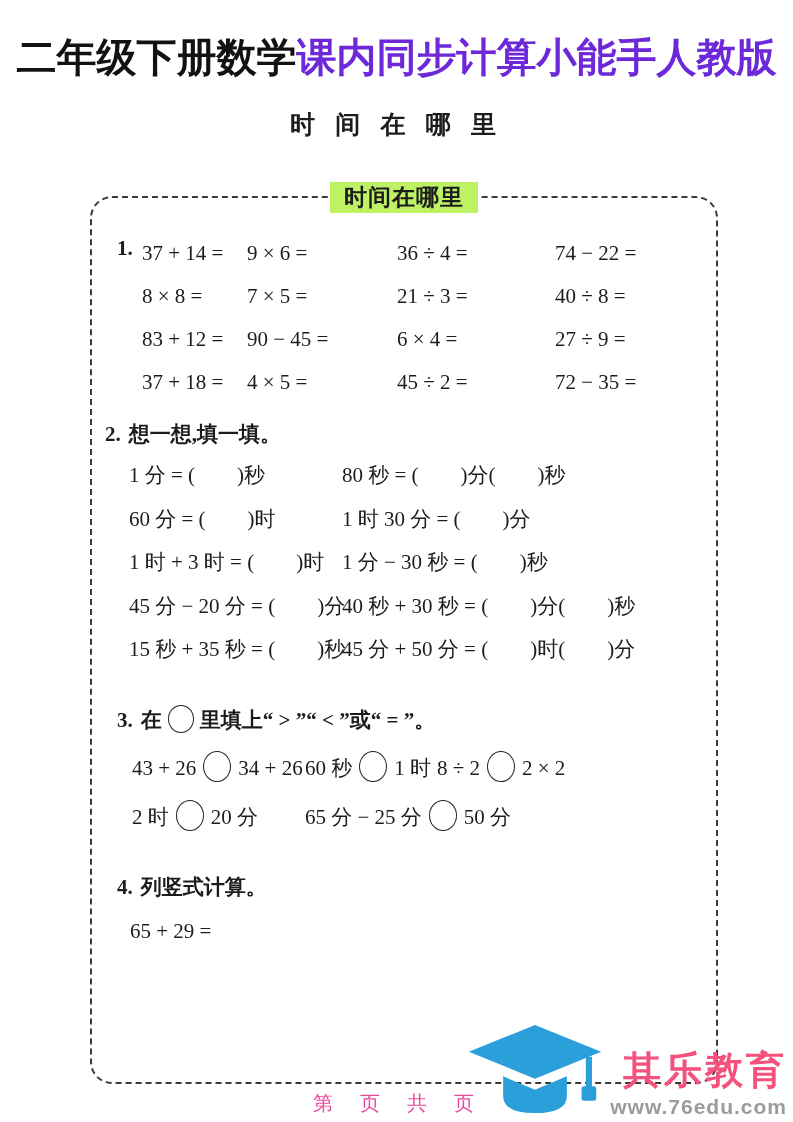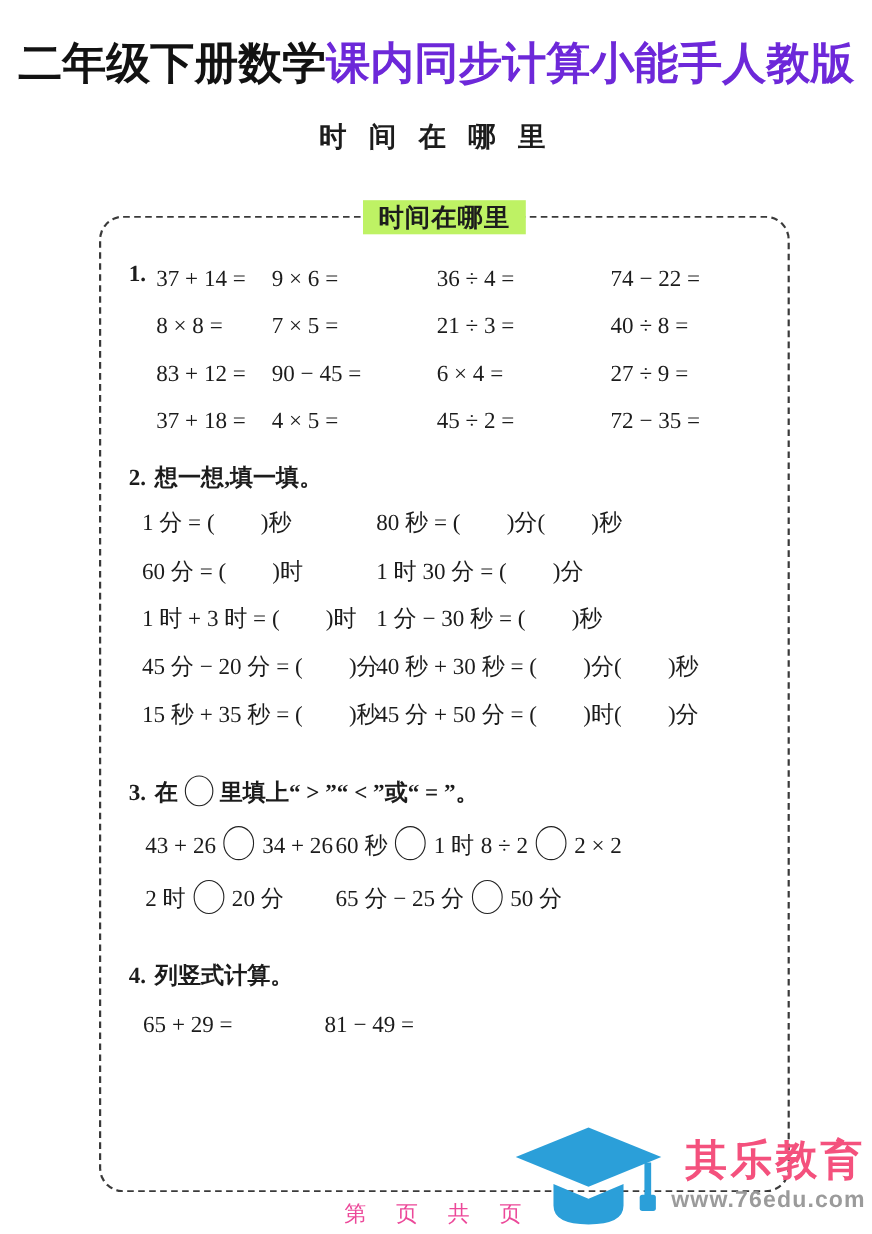--- a/index.html
+++ b/index.html
@@ -27,21 +27,21 @@
     letter-spacing:1px; white-space:nowrap;
   }
   .q { font-size:21px; }
   .qnum { font-weight:bold; margin-right:8px; }
   .q1num { position:absolute; left:25px; top:38px; font-weight:bold; font-size:21px; }
   .q1-grid {
     display:grid; grid-template-columns:105px 150px 158px auto;
     margin:34px 0 0 50px; line-height:43px; font-size:21px; white-space:pre;
   }
   .q2 { margin-top:10px; }
-  .q2-head { margin-left:25px; line-height:40px; font-weight:bold; font-size:21px; }
+  .q2-head { margin-left:13px; line-height:40px; font-weight:bold; font-size:21px; }
   .q2-grid {
     display:grid; grid-template-columns:213px auto;
     margin-left:37px; line-height:43.5px; font-size:21px; white-space:pre;
   }
   .q3 { margin-top:24px; }
   .q3-head { margin-left:25px; line-height:48px; font-weight:bold; font-size:21px; }
   .q3-grid {
     display:grid; grid-template-columns:173px 132px auto;
     margin-left:40px; line-height:49px; font-size:21px; white-space:nowrap;
   }
@@ -52,21 +52,21 @@
   .circle.small { width:24px; height:26px; margin:0 6px; vertical-align:-6px; }
   .q4-head { margin-top:24px; margin-left:25px; line-height:42px; font-weight:bold; font-size:21px; }
   .q4-grid {
     display:grid; grid-template-columns:165px 140px auto;
     margin-left:38px; line-height:46px; font-size:21px; white-space:pre;
   }
   .page-footer {
     position:absolute; top:1090px; left:0; width:100%; text-align:center;
     font-size:20px; letter-spacing:6px; word-spacing:10px; color:#ec4899; white-space:pre;
   }
-  .logo { position:absolute; right:6px; bottom:4px; display:flex; align-items:center; z-index:5; }
+  .logo { position:absolute; right:6px; bottom:4px; display:flex; align-items:flex-end; z-index:5; }
   .logo-cap { width:150px; height:98px; flex:0 0 auto; margin-top:4px; }
   .logo-text { display:flex; flex-direction:column; align-items:flex-end; margin-left:0px; }
   .logo-name {
     font-family:"Liberation Sans","DejaVu Sans",sans-serif; font-weight:bold;
     font-size:38px; color:#f4517d; letter-spacing:3px; line-height:1.25; white-space:nowrap;
   }
   .logo-url {
     font-family:"Liberation Sans","DejaVu Sans",sans-serif; font-weight:bold;
     font-size:21px; color:#9b9b9b; letter-spacing:1px; line-height:1.1; white-space:nowrap;
   }
@@ -127,21 +127,20 @@
         <span><span>8 ÷ 2</span><span class="circle"></span><span>2 × 2</span></span>
         <span><span>2 时</span><span class="circle"></span><span>20 分</span></span>
         <span><span>65 分 − 25 分</span><span class="circle"></span><span>50 分</span></span>
       </div>
     </div>
 
     <div class="q q4">
       <div class="q4-head"><span class="qnum">4.</span><span>列竖式计算。</span></div>
       <div class="q4-grid">
         <span>65 + 29 =</span>
-        <span>81 − 49 =</span>
       </div>
     </div>
   </div>
 
   <div class="page-footer">第 页 共 页</div>
 
   <div class="logo">
     <svg class="logo-cap" viewBox="0 0 120 80" xmlns="http://www.w3.org/2000/svg">
       <polygon points="60,4 114,26 60,48 6,26" fill="#2b9fd9"></polygon>
       <path d="M34,46 L60,57 L86,46 L86,62 Q86,76 60,76 Q34,76 34,62 Z" fill="#2b9fd9"></path>

